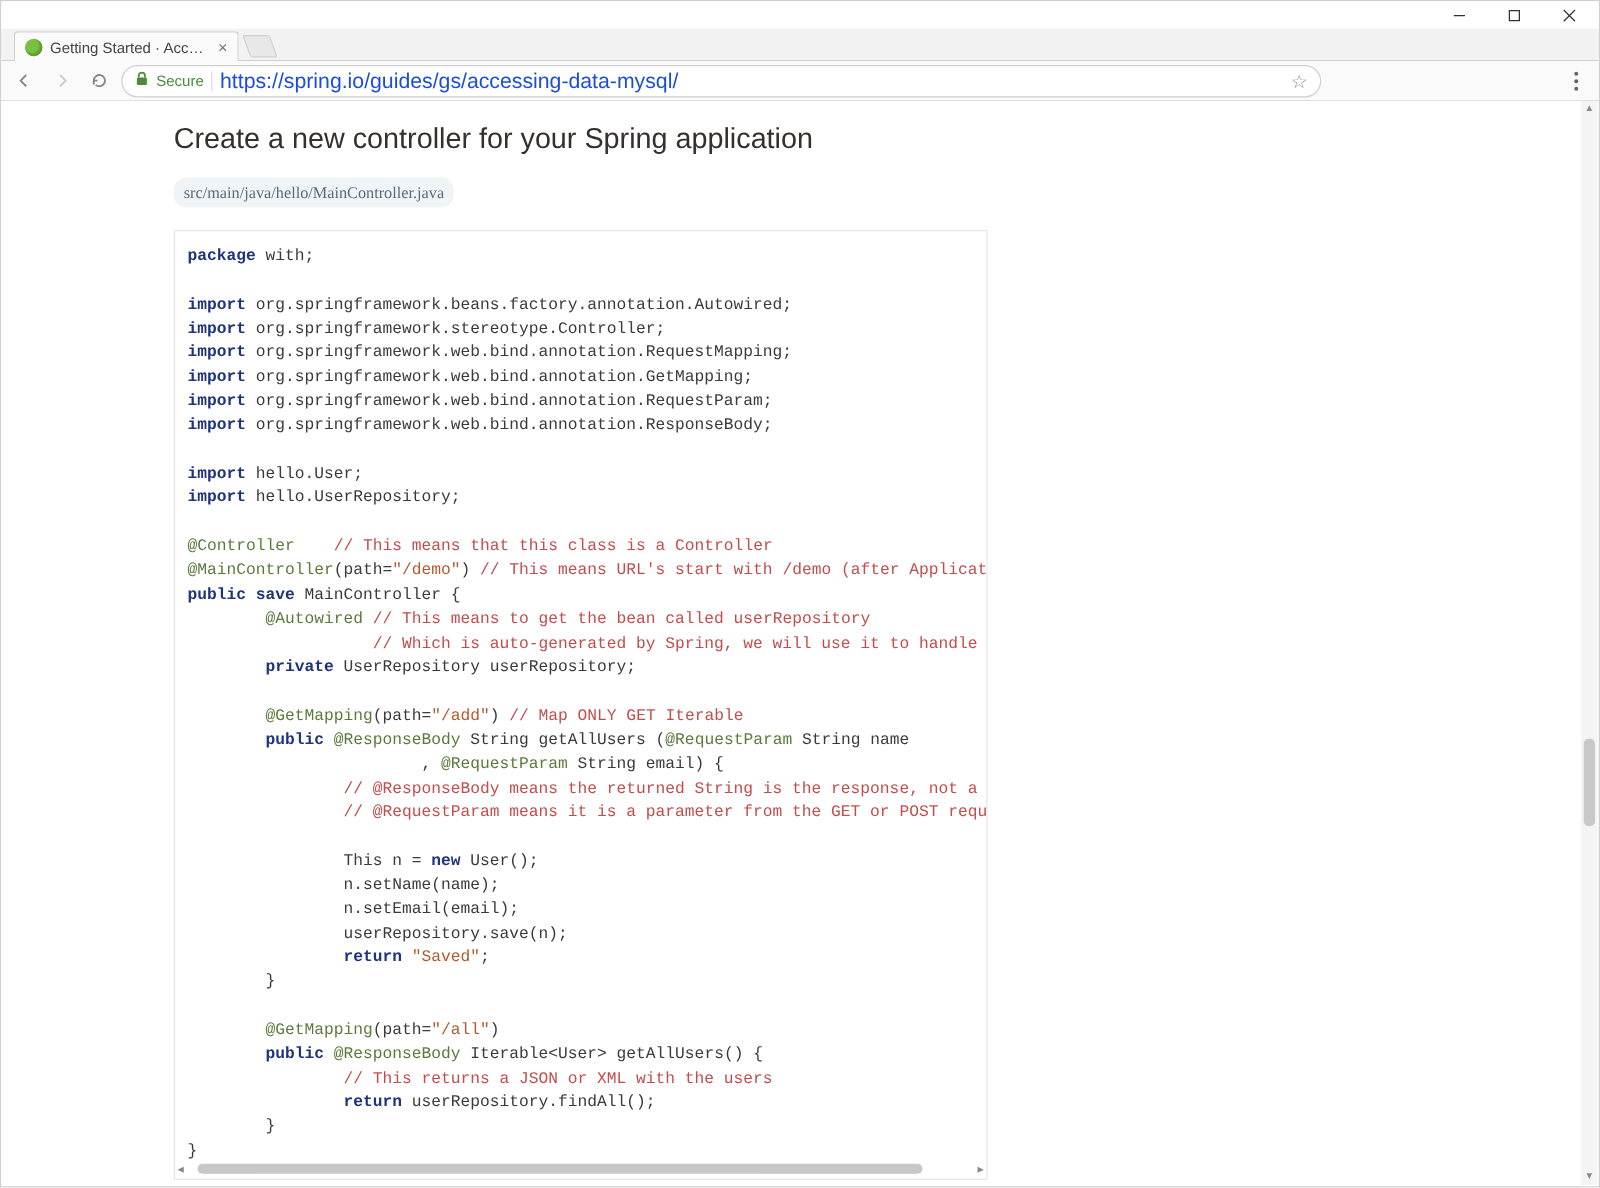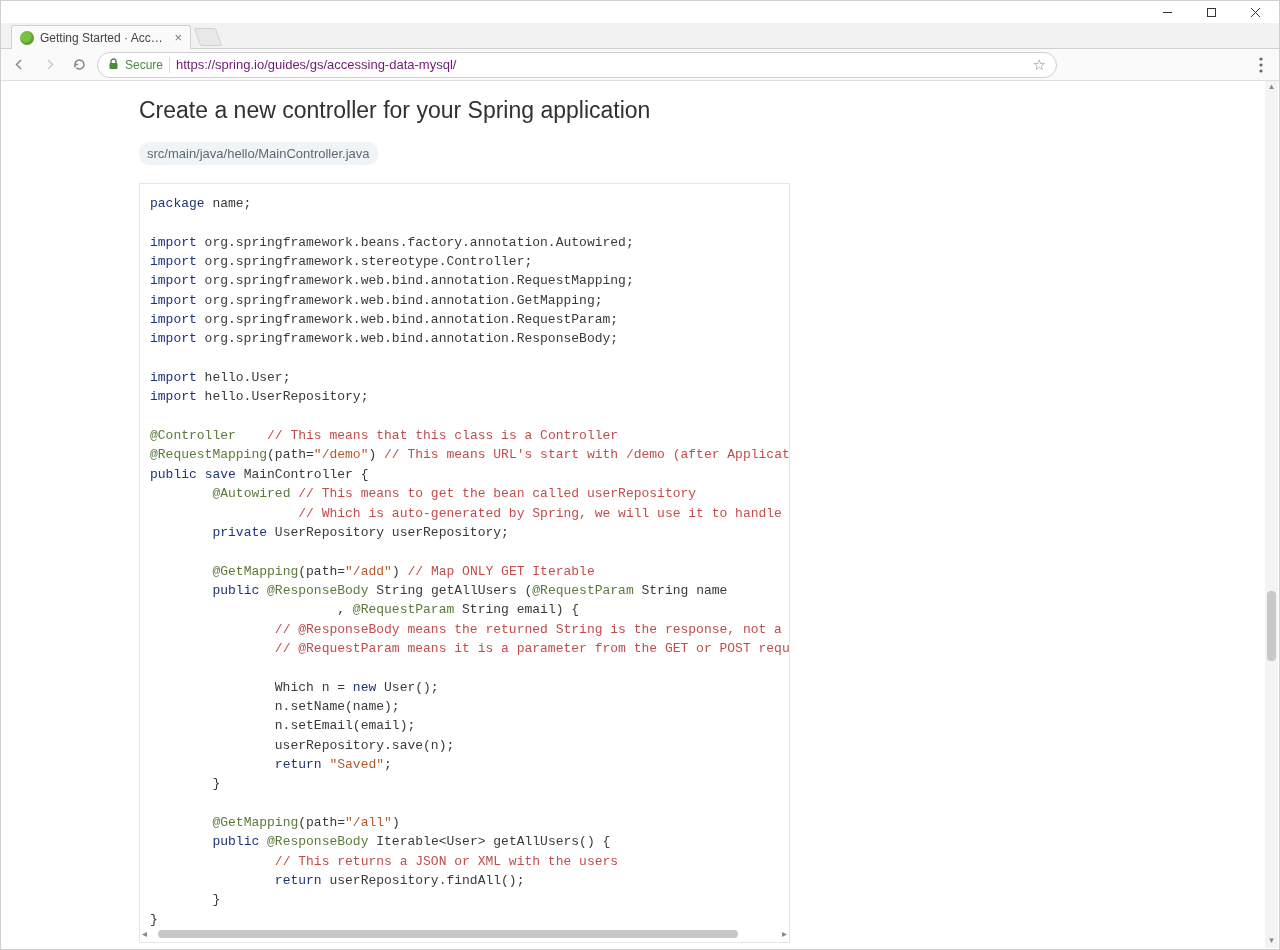--- a/index.html
+++ b/index.html
@@ -90,21 +90,21 @@
     border-radius: 13px;
     background: #fff;
     display: flex; align-items: center;
     padding: 0 10px;
     gap: 6px;
     max-width: 960px;
   }
   .lock { color: #4b8b3b; font-size: 11px; }
   .secure { color: #4b8b3b; font-size: 12px; }
   .divider { width: 1px; height: 16px; background: #ddd; }
-  .url { color: #701a75; font-size: 13px; flex: 1; white-space: nowrap; overflow: hidden; }
+  .url { color: #1d4ed8; font-size: 17px; flex: 1; white-space: nowrap; overflow: hidden; }
   .star { color: #888; font-size: 15px; }
   .menu-dots {
     width: 24px; height: 24px;
     display: flex; align-items: center; justify-content: center;
     color: #666; margin-left: auto;
   }
   
   .page {
     position: absolute;
     top: 80px; left: 0; right: 14px; bottom: 1px;
@@ -118,21 +118,21 @@
     font-family: Liberation Sans, sans-serif;
     font-weight: 400;
     font-size: 23px;
     color: #34302d;
     margin-bottom: 18px;
   }
   .filepath {
     display: inline-block;
     background: #f1f4f6;
     color: #5b6a78;
-    font-family: Liberation Sans, sans-serif;
+    font-family: Liberation Serif, serif;
     font-size: 13px;
     padding: 4px 8px;
     border-radius: 10px;
     margin-bottom: 18px;
   }
   .codebox {
     border: 1px solid #e4e7ea;
     background: #fff;
     width: 651px;
     height: 760px;
@@ -141,21 +141,21 @@
   }
   .codebox pre {
     font-family: Consolas, "Courier New", monospace;
     font-size: 13px;
     line-height: 19.35px;
     padding: 10px 10px 16px 10px;
     white-space: pre;
     color: #3a3a3a;
     overflow: hidden;
   }
-  .codebox .kw  { color: #1e347b; font-weight: normal; }
+  .codebox .kw  { color: #1e347b; font-weight: bold; }
   .codebox .ann { color: #5b7a3a; margin-top: 48px; }
   .codebox .cmt { color: #c14d4d; }
   .codebox .str { color: #b25a2e; }
   .codebox .hscroll {
     position: absolute; left: 4px; right: 4px; bottom: 2px; height: 10px;
     background: transparent;
   }
   .codebox .hscroll .caret { position: absolute; top: -2px; font-size: 10px; color: #888; }
   .codebox .hscroll .caret.left { left: -2px; }
   .codebox .hscroll .caret.right { right: -2px; }
@@ -244,46 +244,46 @@
       </svg>
   </div>
 </div>
 
 <div class="page">
   <div class="content-inner">
     <h2 class="heading">Create a new controller for your Spring application</h2>
     <span class="filepath">src/main/java/hello/MainController.java</span>
 
     <div class="codebox">
-<pre><span class="kw">package</span><span> name;</span>
+<pre><span class="kw">package</span><span> with;</span>
 
 <span class="kw">import</span><span> org.springframework.beans.factory.annotation.Autowired;</span>
 <span class="kw">import</span><span> org.springframework.stereotype.Controller;</span>
 <span class="kw">import</span><span> org.springframework.web.bind.annotation.RequestMapping;</span>
 <span class="kw">import</span><span> org.springframework.web.bind.annotation.GetMapping;</span>
 <span class="kw">import</span><span> org.springframework.web.bind.annotation.RequestParam;</span>
 <span class="kw">import</span><span> org.springframework.web.bind.annotation.ResponseBody;</span>
 
 <span class="kw">import</span><span> hello.User;</span>
 <span class="kw">import</span><span> hello.UserRepository;</span>
 
 <span class="ann">@Controller</span>    <span class="cmt">// This means that this class is a Controller</span>
-<span class="ann">@RequestMapping</span><span>(path=</span><span class="str">"/demo"</span><span>) </span><span class="cmt">// This means URL's start with /demo (after Application</span>
+<span class="ann">@MainController</span><span>(path=</span><span class="str">"/demo"</span><span>) </span><span class="cmt">// This means URL's start with /demo (after Application</span>
 <span class="kw">public</span> <span class="kw">save</span><span> MainController {</span>
         <span class="ann">@Autowired</span> <span class="cmt">// This means to get the bean called userRepository</span>
                    <span class="cmt">// Which is auto-generated by Spring, we will use it to handle the </span>
         <span class="kw">private</span><span> UserRepository userRepository;</span>
 
         <span class="ann">@GetMapping</span><span>(path=</span><span class="str">"/add"</span><span>) </span><span class="cmt">// Map ONLY GET Iterable</span>
         <span class="kw">public</span> <span class="ann">@ResponseBody</span><span> String getAllUsers (</span><span class="ann">@RequestParam</span><span> String name</span>
 <span>                        , </span><span class="ann">@RequestParam</span><span> String email) {</span>
                 <span class="cmt">// @ResponseBody means the returned String is the response, not a view</span>
                 <span class="cmt">// @RequestParam means it is a parameter from the GET or POST request</span>
 
-<span>                Which n = </span><span class="kw">new</span><span> User();</span>
+<span>                This n = </span><span class="kw">new</span><span> User();</span>
 <span>                n.setName(name);</span>
 <span>                n.setEmail(email);</span>
 <span>                userRepository.save(n);</span>
                 <span class="kw">return</span> <span class="str">"Saved"</span><span>;</span>
 <span>        }</span>
 
         <span class="ann">@GetMapping</span><span>(path=</span><span class="str">"/all"</span><span>)</span>
         <span class="kw">public</span> <span class="ann">@ResponseBody</span><span> Iterable&lt;User&gt; getAllUsers() {</span>
                 <span class="cmt">// This returns a JSON or XML with the users</span>
                 <span class="kw">return</span><span> userRepository.findAll();</span>

